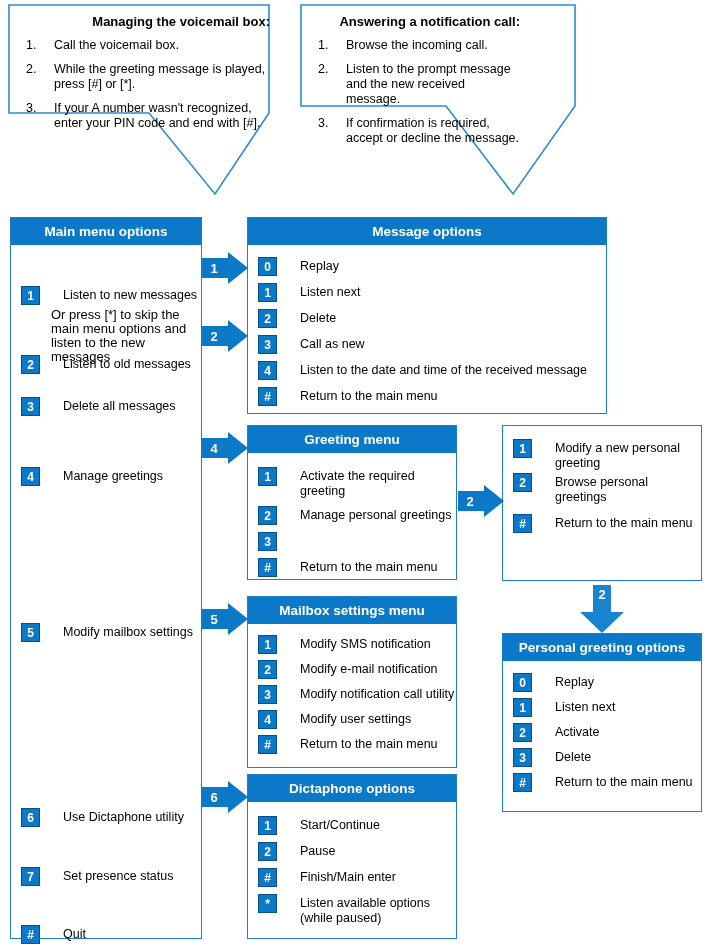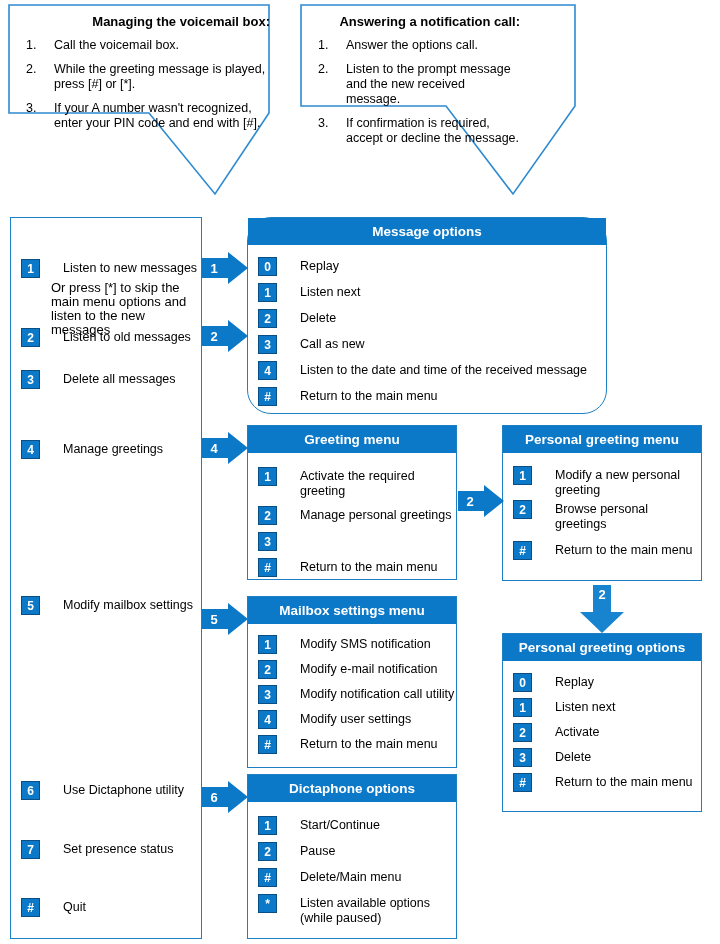--- a/index.html
+++ b/index.html
@@ -166,35 +166,36 @@
 
 <div class="callout" style="left:300px; top:4px; width:276px; height:200px;">
   <svg width="276" height="200" viewBox="0 0 276 200">
     <path d="M1,1 L275,1 L275,102 L213,190 L146,102 L1,102 Z" fill="#ffffff" stroke="#2e8bd0" stroke-width="1.6" stroke-linejoin="miter"></path>
   </svg>
   <div class="callout-body" style="width:220px; padding-top:10px;">
     <div class="callout-title">Answering a notification call:</div>
     <ul class="callout-list" style="margin-top:6px;">
       <li>
         <span class="num">1.</span>
-        <span>Answer the options call.</span>
+        <span>Browse the incoming call.</span>
       </li>
       <li>
         <span class="num">2.</span>
         <span>Listen to the prompt message and the new received  message.</span>
       </li>
       <li>
         <span class="num">3.</span>
         <span>If confirmation  is required, accept or decline the message.</span>
       </li>
     </ul>
   </div>
 </div>
 
 <div class="panel" style="left:10px; top:217px; width:192px; height:722px;">
+  <div class="panel-header">Main menu options</div>
   <div class="panel-body" style="height:693px;">
 
     <div class="opt" style="position:absolute; top:41px; left:0; right:0;">
       <span class="key">1</span>
       <span class="opt-label">Listen to new messages</span>
     </div>
     <div class="subnote" style="position:absolute; top:63px; left:0; right:0;">Or press [*] to skip the main menu options and listen to the new messages</div>
 
     <div class="opt" style="position:absolute; top:110px; left:0; right:0;">
       <span class="key">2</span>
@@ -227,21 +228,21 @@
     </div>
 
     <div class="opt" style="position:absolute; top:680px; left:0; right:0;">
       <span class="key">#</span>
       <span class="opt-label">Quit</span>
     </div>
 
   </div>
 </div>
 
-<div class="panel" style="left:247px; top:217px; width:360px; height:197px;border-radius:24px;">
+<div class="panel" style="left:247px; top:217px; width:360px; height:197px;">
   <div class="panel-header">Message options</div>
   <div class="panel-body" style="padding-top:12px;">
     <div class="opt" style="margin-bottom:7px;">
       <span class="key">0</span>
       <span class="opt-label">Replay</span>
     </div>
     <div class="opt" style="margin-bottom:7px;">
       <span class="key">1</span>
       <span class="opt-label">Listen next</span>
     </div>
@@ -279,21 +280,20 @@
       <span class="key">3</span>
     </div>
     <div class="opt">
       <span class="key">#</span>
       <span class="opt-label">Return to the main menu</span>
     </div>
   </div>
 </div>
 
 <div class="panel" style="left:502px; top:425px; width:200px; height:156px;">
-  <div class="panel-header">Personal greeting menu</div>
   <div class="panel-body" style="padding-top:13px;">
     <div class="opt" style="margin-bottom:2px;">
       <span class="key">1</span>
       <span class="opt-label">Modify a new personal greeting</span>
     </div>
     <div class="opt" style="margin-bottom:9px;">
       <span class="key">2</span>
       <span class="opt-label">Browse personal  greetings</span>
     </div>
     <div class="opt">
@@ -361,21 +361,21 @@
     <div class="opt" style="margin-bottom:7px;">
       <span class="key">1</span>
       <span class="opt-label">Start/Continue</span>
     </div>
     <div class="opt" style="margin-bottom:7px;">
       <span class="key">2</span>
       <span class="opt-label">Pause</span>
     </div>
     <div class="opt" style="margin-bottom:7px;">
       <span class="key">#</span>
-      <span class="opt-label">Delete/Main menu</span>
+      <span class="opt-label">Finish/Main enter</span>
     </div>
     <div class="opt">
       <span class="key">*</span>
       <span class="opt-label">Listen available  options
 (while paused)</span>
     </div>
   </div>
 </div>
 
 <div class="arrow arrow-right" style="left:202px; top:252px; width:46px; height:32px;">

